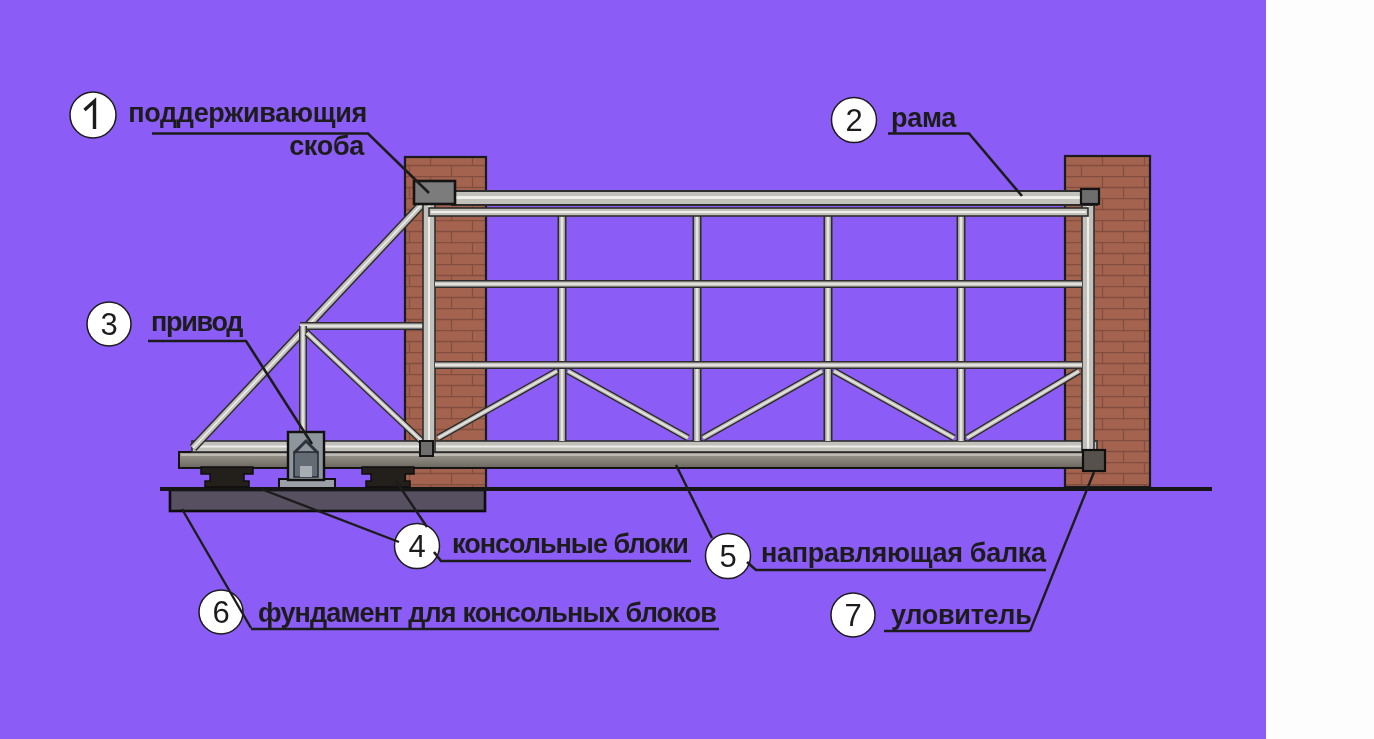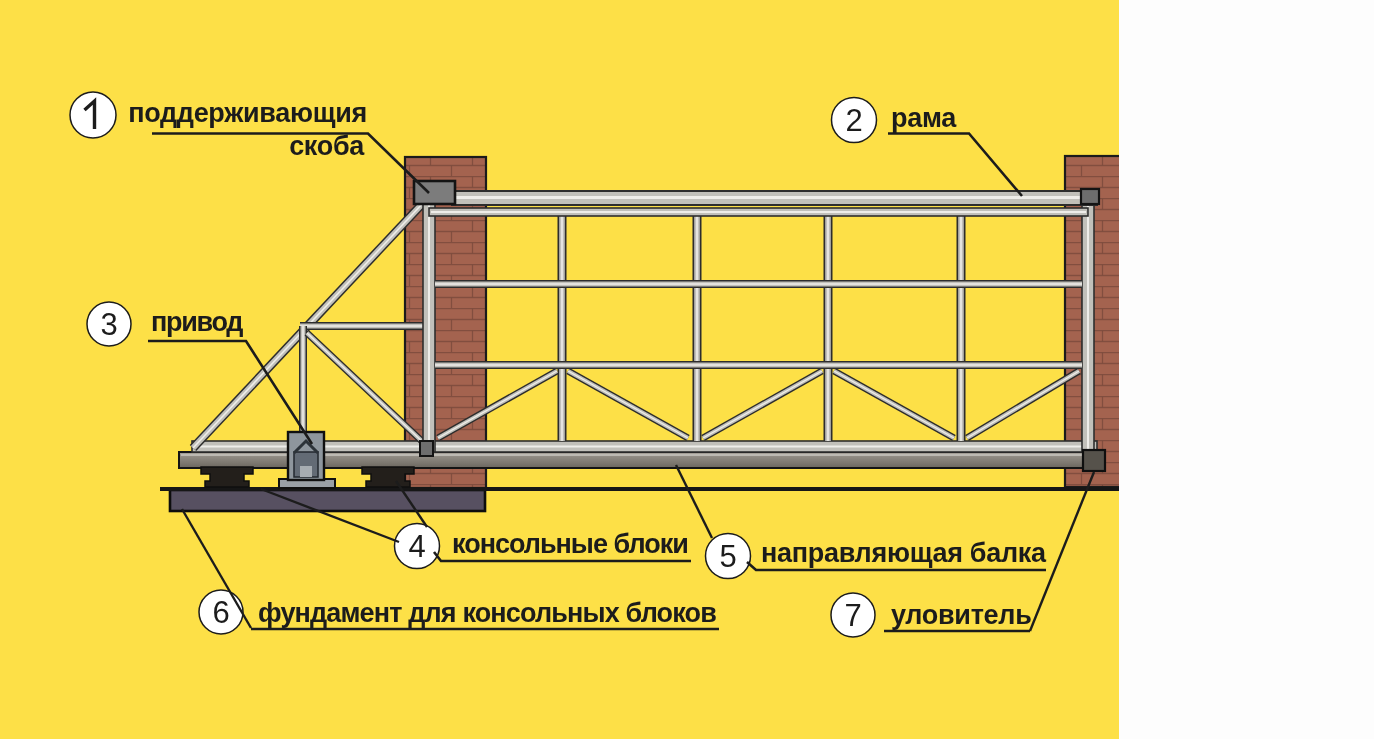--- a/index.html
+++ b/index.html
@@ -1,16 +1,16 @@
 <!DOCTYPE html>
 <html><head>
 <meta charset="utf-8">
 <style>
   html,body{margin:0;padding:0;background:#fdfdfd;}
-  .wrap{width:1119px;height:739px;position:relative;overflow:hidden;background:#fde047;}
+  .wrap{width:1266px;height:739px;position:relative;overflow:hidden;background:#8b5cf6;}
   svg{display:block;filter:blur(0.65px);}
   text{font-family:"Liberation Sans",sans-serif;fill:#1c1c1c;}
   .lbl{font-size:27px;font-weight:bold;letter-spacing:-0.3px;}
   .num{font-size:31px;font-weight:normal;}
 </style>
 </head>
 <body>
 <div class="wrap">
 <svg width="1374" height="739" viewBox="0 0 1374 739">
 <defs>

